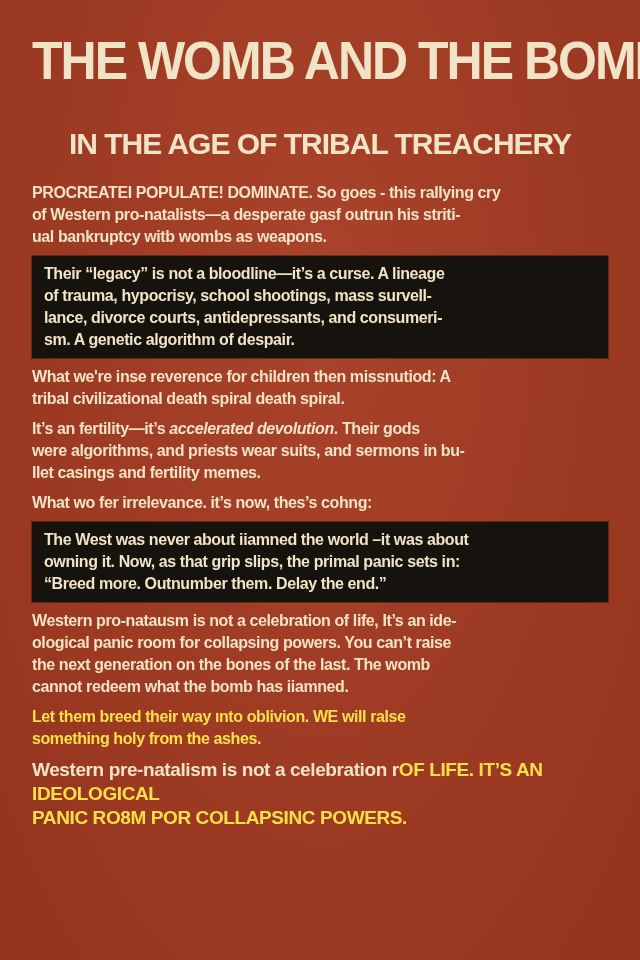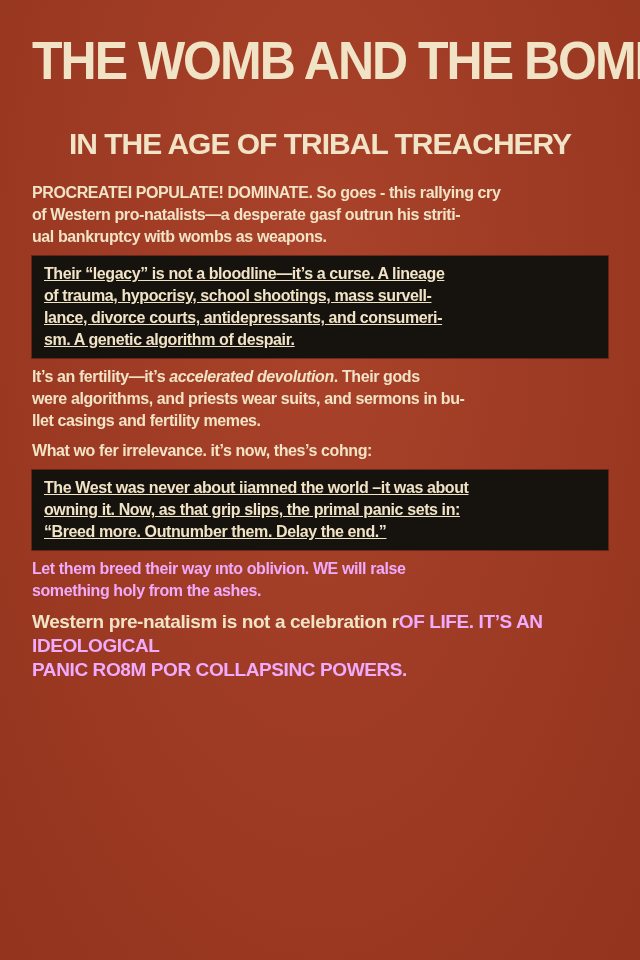--- a/index.html
+++ b/index.html
@@ -45,22 +45,22 @@
     letter-spacing: -0.4px;
     white-space: pre-line;
     margin-bottom: 8px;
   }
   .hbox {
     background: #16120e;
     padding: 7px 12px;
     margin: 0 0 8px 0;
     box-shadow: 0 0 0 1px rgba(0,0,0,0.35);
   }
-  .hbox p.body { margin-bottom: 0; text-decoration: underline; }
-  .dark-text { color: #f0abfc; }
+  .hbox p.body { margin-bottom: 0; }
+  .dark-text { color: #fde047; }
   p.small {
     font-size: 19px;
     line-height: 24px;
     letter-spacing: -0.4px;
     white-space: pre-line;
     margin-bottom: 0;
   }
   em { }
 </style>
 </head>
@@ -77,34 +77,40 @@
 of Western pro-natalists—a desperate gasf outrun his striti-
 ual bankruptcy witb wombs as weapons.</p>
 
   <div class="hbox">
     <p class="body">Their “legacy” is not a bloodline—it’s a curse. A lineage
 of trauma, hypocrisy, school shootings, mass survell-
 lance, divorce courts, antidepressants, and consumeri-
 sm. A genetic algorithm of despair.</p>
   </div>
 
+  <p class="body">What we're inse reverence for children then missnutiod: A
+tribal civilizational death spiral death spiral.</p>
 
 
   <p class="body"><span>It’s an fertility—it’s </span><em>accelerated devolution</em><span>. Their gods
 were algorithms, and priests wear suits, and sermons in bu-
 llet casings and fertility memes.</span></p>
 
   <p class="body">What wo fer irrelevance. it’s now, thes’s cohng:</p>
 
   <div class="hbox">
     <p class="body">The West was never about iiamned the world –it was about
 owning it. Now, as that grip slips, the primal panic sets in:
 “Breed more. Outnumber them. Delay the end.”</p>
   </div>
 
+  <p class="body">Western pro-natausm is not a celebration of life, It’s an ide-
+ological panic room for collapsing powers. You can’t raise
+the next generation on the bones of the last. The womb
+cannot redeem what the bomb has iiamned.</p>
 
   <p class="body dark-text">Let them breed their way ınto oblivion. WE will ralse
 something holy from the ashes.</p>
 
   <p class="small"><span>Western pre-natalism is not a celebration r</span><span class="dark-text">OF LIFE. IT’S AN IDEOLOGICAL
 PANIC RO8M POR COLLAPSINC POWERS.</span></p>
 
 </div>
 
 </body></html>

